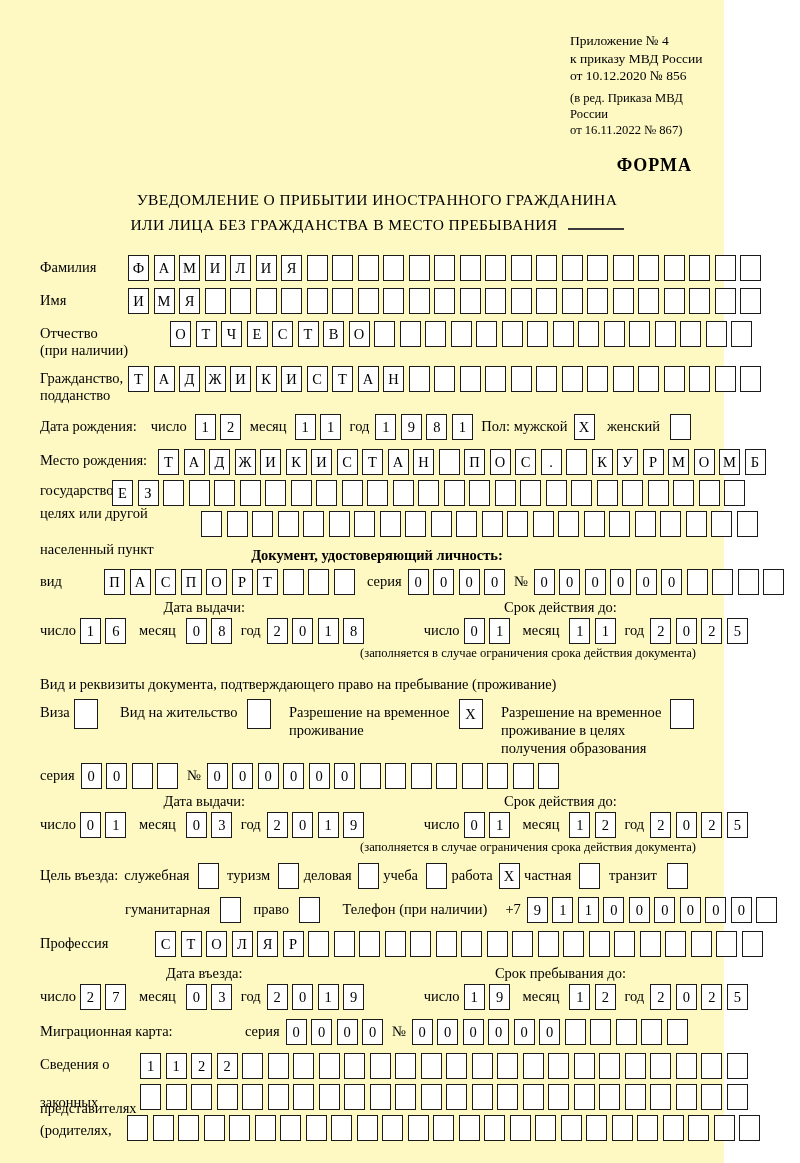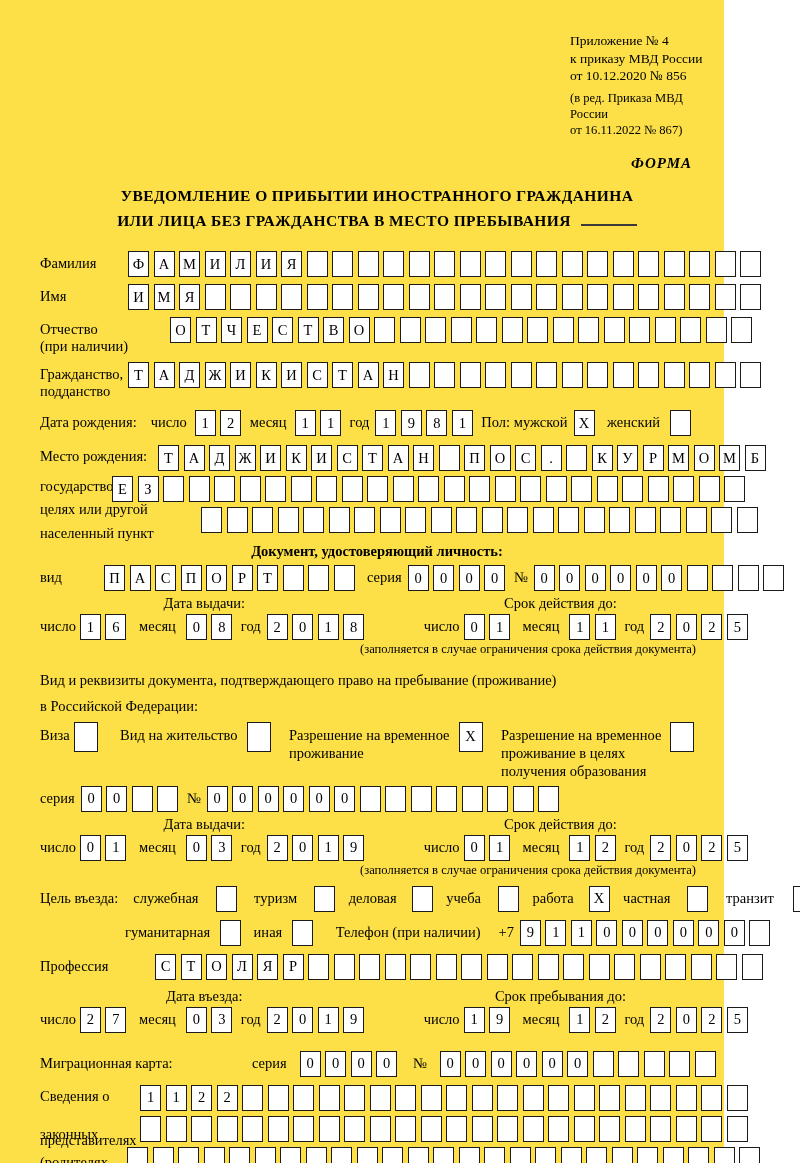--- a/index.html
+++ b/index.html
@@ -4,29 +4,29 @@
 <style>
   * { margin:0; padding:0; box-sizing:border-box; }
   html,body { background:#fff; }
   body {
     width:800px; height:1163px;
     color:#000;
     font-family:"Liberation Serif", serif;
     font-size:14.5px;
     overflow:hidden;
   }
-  .page { position:relative; width:724px; height:1163px; padding:32px 10px 0 40px; background:#fde047; }
+  .page { position:relative; width:724px; height:1163px; padding:32px 10px 0 40px; background:#fef9c3; }
 
   .annex { margin-left:530px; line-height:1.3; font-size:13.5px; }
   .annex .small { font-size:12.6px; }
   .annex .gaptop { margin-top:5px; }
 
-  .forma { text-align:right; padding-right:22px; font-weight:bold; font-size:15px; margin-top:16px; letter-spacing:1px;font-style:italic; }
-
-  .title { text-align:center; font-weight:bold; font-size:15.5px; margin-top:12px; line-height:1.6; letter-spacing:.4px; }
+  .forma { text-align:right; padding-right:22px; font-weight:bold; font-size:18px; margin-top:16px; letter-spacing:1px; }
+
+  .title { text-align:center; font-weight:normal; font-size:15.5px; margin-top:12px; line-height:1.6; letter-spacing:.4px; }
   .title-underline { display:inline-block; width:56px; border-bottom:2.2px solid #3a3a3a; margin-left:10px; height:14px; }
 
   .section-title { font-weight:bold; font-size:14.3px; margin-top:20px; text-align:center; letter-spacing:.8px; white-space:nowrap; }
 
   .cells { display:flex; flex-wrap:nowrap; flex:none; }
   .cell {
     display:inline-flex; align-items:center; justify-content:center;
     width:21px; height:26px; flex:none;
     border:1.8px solid #1b1b1b; margin-right:4.5px;
     font-size:14.5px; line-height:1; background:#fff;
@@ -35,21 +35,21 @@
 
   .frow { display:flex; align-items:flex-start; margin-top:7px; }
   .flabel { flex:none; line-height:17px; padding-top:4px; }
   .w88 { width:88px; } .w130 { width:130px; } .w115 { width:115px; }
 
   .inlbl { flex:none; padding-top:4px; }
   .ml4{margin-left:4px;} .ml6{margin-left:6px;} .ml8{margin-left:8px;} .ml10{margin-left:10px;} .ml14{margin-left:14px;} .ml18{margin-left:18px;} .mr6{margin-right:6px;}
 
   .birthplace { position:relative; margin-top:9px; height:92px; }
   .birthplace .lbl { position:absolute; left:0; white-space:nowrap; }
-  .bp-l1{top:3px;} .bp-l2{top:33px;} .bp-l3{top:56px;} .bp-l4{top:80px;text-align:center;}
+  .bp-l1{top:3px;} .bp-l2{top:33px;} .bp-l3{top:56px;} .bp-l4{top:92px;text-align:center;}
   .bp-r { position:absolute; } .bp-r1{top:0; left:118px;} .bp-r2{top:31px; left:72px;} .bp-r3{top:62px; left:161px;}
 
   .doc-title { text-align:center; font-weight:bold; margin-top:6px; font-size:14.5px; }
 
   .dates { display:flex; margin-top:4px; }
   .dcol-l { width:362px; } .dcol-r { flex:1; }
   .dtitle { text-align:center; margin-bottom:2px; }
   .dgrow { display:flex; align-items:flex-start; }
   .note { text-align:right; font-size:12.6px; margin-top:2px; padding-right:18px; }
 
@@ -407,21 +407,20 @@
             <span class="cell">2</span>
             <span class="cell">5</span>
           </div>
       </div>
     </div>
   </div>
   <div class="note">(заполняется в случае ограничения срока действия документа)</div>
 
   <div class="intro">
     <div>Вид и реквизиты документа, подтверждающего право на пребывание (проживание)</div>
-    <div>в Российской Федерации:</div>
   </div>
 
   <div class="opts">
     <div class="opt">
       <div class="txt">Виза</div>
       <div class="cells big" style="margin-left:4px;">
           <span class="cell"></span>
         </div>
     </div>
     <div class="opt ml18">
@@ -519,21 +518,21 @@
             <span class="cell">2</span>
             <span class="cell">0</span>
             <span class="cell">2</span>
             <span class="cell">5</span>
           </div>
       </div>
     </div>
   </div>
   <div class="note">(заполняется в случае ограничения срока действия документа)</div>
 
-  <div class="frow" style="margin-top:8px;gap:9px;">
+  <div class="frow" style="margin-top:8px;">
     <div class="inlbl">Цель въезда:</div>
     <div class="inlbl ml6">служебная</div>
     <div class="cells ml8">
         <span class="cell"></span>
       </div>
     <div class="inlbl ml4">туризм</div>
     <div class="cells ml8">
         <span class="cell"></span>
       </div>
     <div class="inlbl">деловая</div>
@@ -556,21 +555,21 @@
     <div class="cells ml10">
         <span class="cell"></span>
       </div>
   </div>
 
   <div class="frow" style="margin-top:8px; padding-left:85px;">
     <div class="inlbl">гуманитарная</div>
     <div class="cells ml10">
         <span class="cell"></span>
       </div>
-    <div class="inlbl ml8">иная</div>
+    <div class="inlbl ml8">право</div>
     <div class="cells ml10">
         <span class="cell"></span>
       </div>
     <div class="inlbl ml18">Телефон (при наличии)</div>
     <div class="inlbl ml18">+7</div>
     <div class="cells ml6">
         <span class="cell">9</span>
         <span class="cell">1</span>
         <span class="cell">1</span>
         <span class="cell">0</span>
@@ -653,21 +652,21 @@
         <div class="cells ml6">
             <span class="cell">2</span>
             <span class="cell">0</span>
             <span class="cell">2</span>
             <span class="cell">5</span>
           </div>
       </div>
     </div>
   </div>
 
-  <div class="frow" style="margin-top:18px;gap:7px;">
+  <div class="frow" style="margin-top:9px;">
     <div class="flabel" style="width:205px;">Миграционная карта:</div>
     <div class="inlbl mr6">серия</div>
     <div class="cells">
         <span class="cell">0</span>
         <span class="cell">0</span>
         <span class="cell">0</span>
         <span class="cell">0</span>
       </div>
     <div class="inlbl ml4 mr6">№</div>
     <div class="cells">

